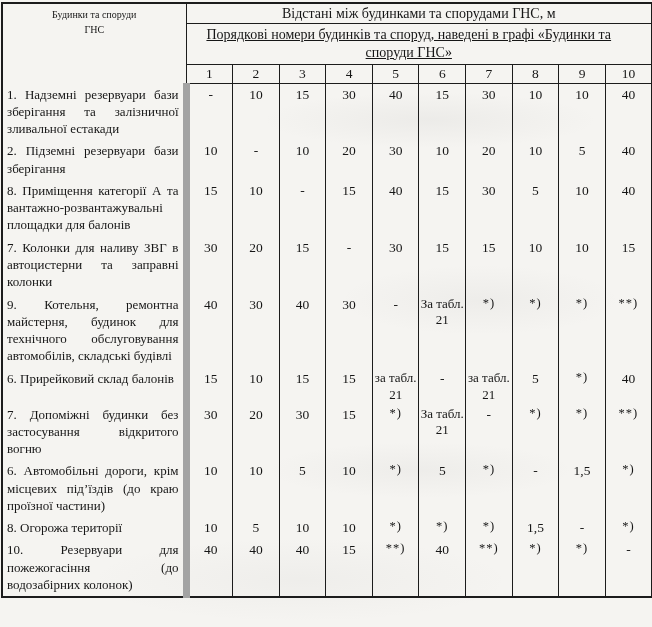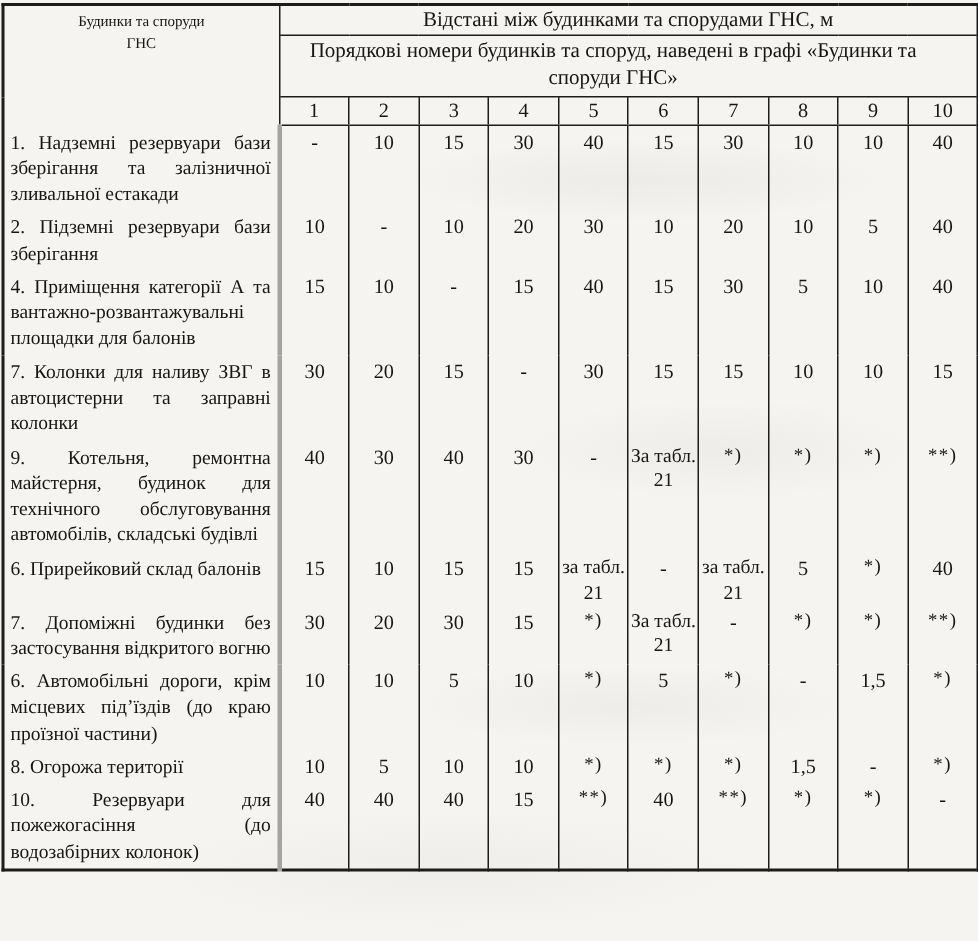--- a/index.html
+++ b/index.html
@@ -60,34 +60,35 @@
     height: 19px;
     line-height: 1.25;
     margin-left: 23px;
   }
   th.sub-header-cell {
     border-bottom: 1px solid #1c1c1c;
     text-align: center;
     font-size: 14px;
     line-height: 1.25;
     padding: 2px 34px 3px 14px;
+    text-decoration: underline;
   }
   tr.num-row th {
     border-left: 1px solid #1c1c1c;
     border-bottom: 1px solid #1c1c1c;
     text-align: center;
     font-size: 13.5px;
     height: 18px;
     vertical-align: middle;
   }
   tr.num-row th:first-child { border-left: none; }
 
   
   tbody td.label-cell {
-    border-right: 3px solid #a3a3a3;
+    border-right: 7px solid #a3a3a3;
     vertical-align: top;
     text-align: justify;
     font-size: 13px;
     line-height: 1.33;
     padding: 2px 4px 3px 4px;
   }
   tbody td.val-cell {
     border-left: 1px solid #1c1c1c;
     vertical-align: top;
     text-align: center;
@@ -168,21 +169,21 @@
           <td class="val-cell">10</td>
           <td class="val-cell">20</td>
           <td class="val-cell">30</td>
           <td class="val-cell">10</td>
           <td class="val-cell">20</td>
           <td class="val-cell">10</td>
           <td class="val-cell">5</td>
           <td class="val-cell">40</td>
         </tr>
         <tr>
-          <td class="label-cell">4. Приміщення категорії А та вантажно-розвантажувальні площадки для балонів</td>
+          <td class="label-cell">8. Приміщення категорії А та вантажно-розвантажувальні площадки для балонів</td>
           <td class="val-cell">15</td>
           <td class="val-cell">10</td>
           <td class="val-cell">-</td>
           <td class="val-cell">15</td>
           <td class="val-cell">40</td>
           <td class="val-cell">15</td>
           <td class="val-cell">30</td>
           <td class="val-cell">5</td>
           <td class="val-cell">10</td>
           <td class="val-cell">40</td>

